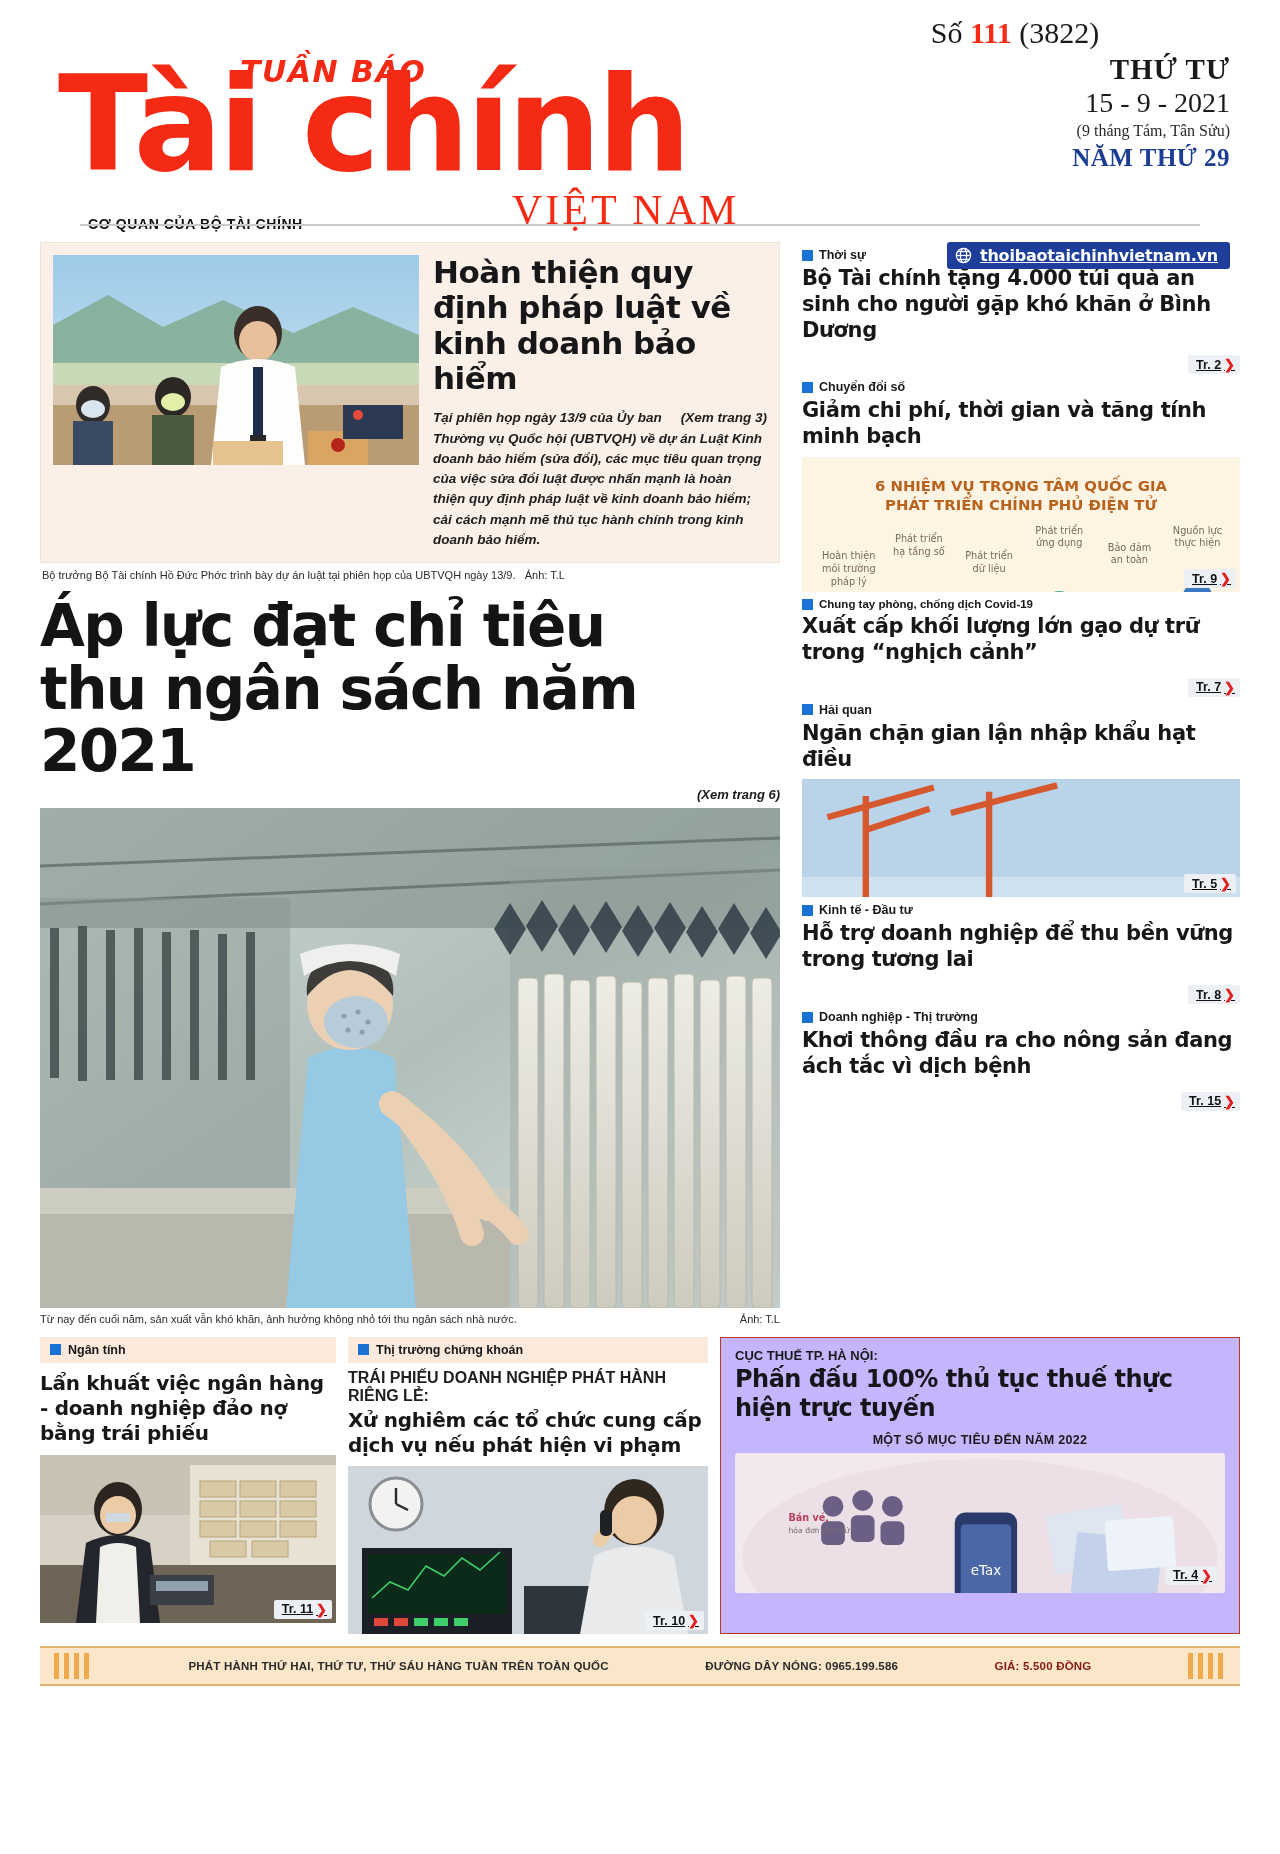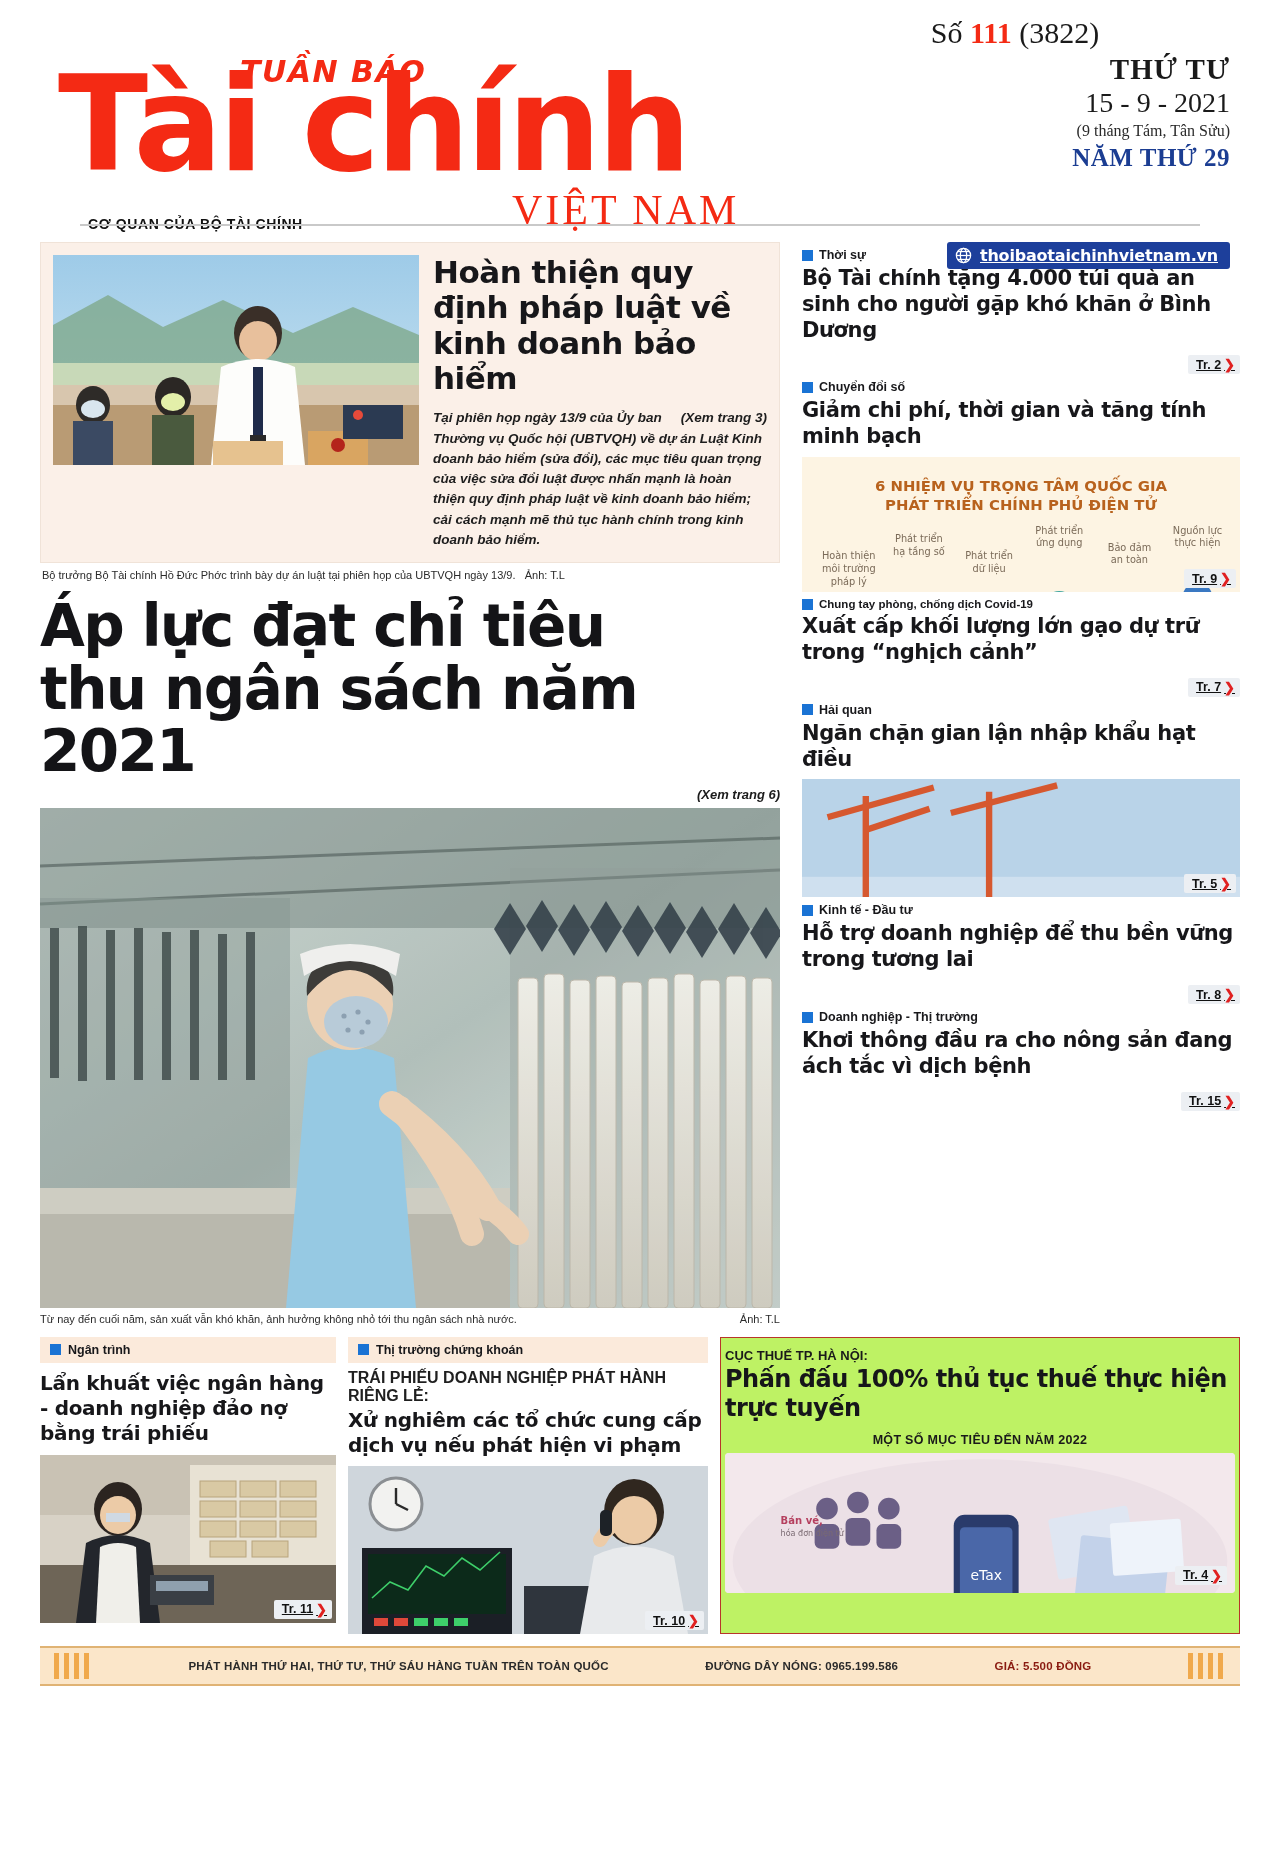--- a/index.html
+++ b/index.html
@@ -107,21 +107,21 @@
   .trg .arrow { color:#e02020; font-size: 13px; font-weight:900; }
   .trg-row { display:flex; justify-content: flex-end; }
   .rc-img { width:100%; height: 118px; position:relative; overflow:hidden; margin-top:7px; }
   .rc-img.tall { height: 135px; }
   .rc-img .trg-abs { position:absolute; right:4px; bottom:4px; }
 
   
   .bottom-row { display:flex; gap: 12px; margin-top: 12px; }
   .bcol { width: 296px; }
   .bcol.wide { width: 360px; }
-  .bpanel { width: 352px; flex:1; border:1px solid #b8352a; background:#bef264; padding: 10px 4px; position:relative; }
+  .bpanel { width: 352px; flex:1; border:1px solid #b8352a; background:#c4b5fd; padding: 10px 14px; position:relative; }
   .bar-head { background:#fbeadb; padding: 6px 10px; display:flex; align-items:center; gap:7px; }
   .bar-head .sq { width:11px;height:11px;background:#1a73d4;flex:0 0 11px;}
   .bar-head .lbl { font-size:12.5px; font-weight:700; color:#18181b; }
   .b-head {
     font-family:"DejaVu Sans", sans-serif;
     font-size: 20px; font-weight:700; line-height:1.26; color:#17171a; margin-top:8px;
     letter-spacing:-0.3px;
   }
   .b-kicker { font-size: 16px; font-weight:600; color:#1f1f1f; margin-top:6px; }
   .b-img { width:100%; height: 168px; position:relative; overflow:hidden; margin-top:8px; }
@@ -492,21 +492,21 @@
       </div>
 
     </div>
   </div>
 
   <div class="bottom-row">
 
     <div class="bcol">
       <div class="bar-head">
         <span class="sq"></span>
-        <span class="lbl">Ngân trình</span>
+        <span class="lbl">Ngân tính</span>
       </div>
       <h3 class="b-head">Lẩn khuất việc ngân hàng - doanh nghiệp đảo nợ bằng trái phiếu</h3>
       <div class="b-img">
         <svg class="ph" viewBox="0 0 296 168" preserveAspectRatio="none">
           <rect width="296" height="168" fill="#d8d2c6"></rect>
           <rect y="0" width="296" height="60" fill="#c9c2b4"></rect>
           <rect x="150" y="10" width="146" height="100" fill="#e8e2d4"></rect>
           <g fill="#d9c9a4" stroke="#b8a47c">
             <rect x="160" y="26" width="36" height="16"></rect>
               <rect x="200" y="26" width="36" height="16"></rect>

